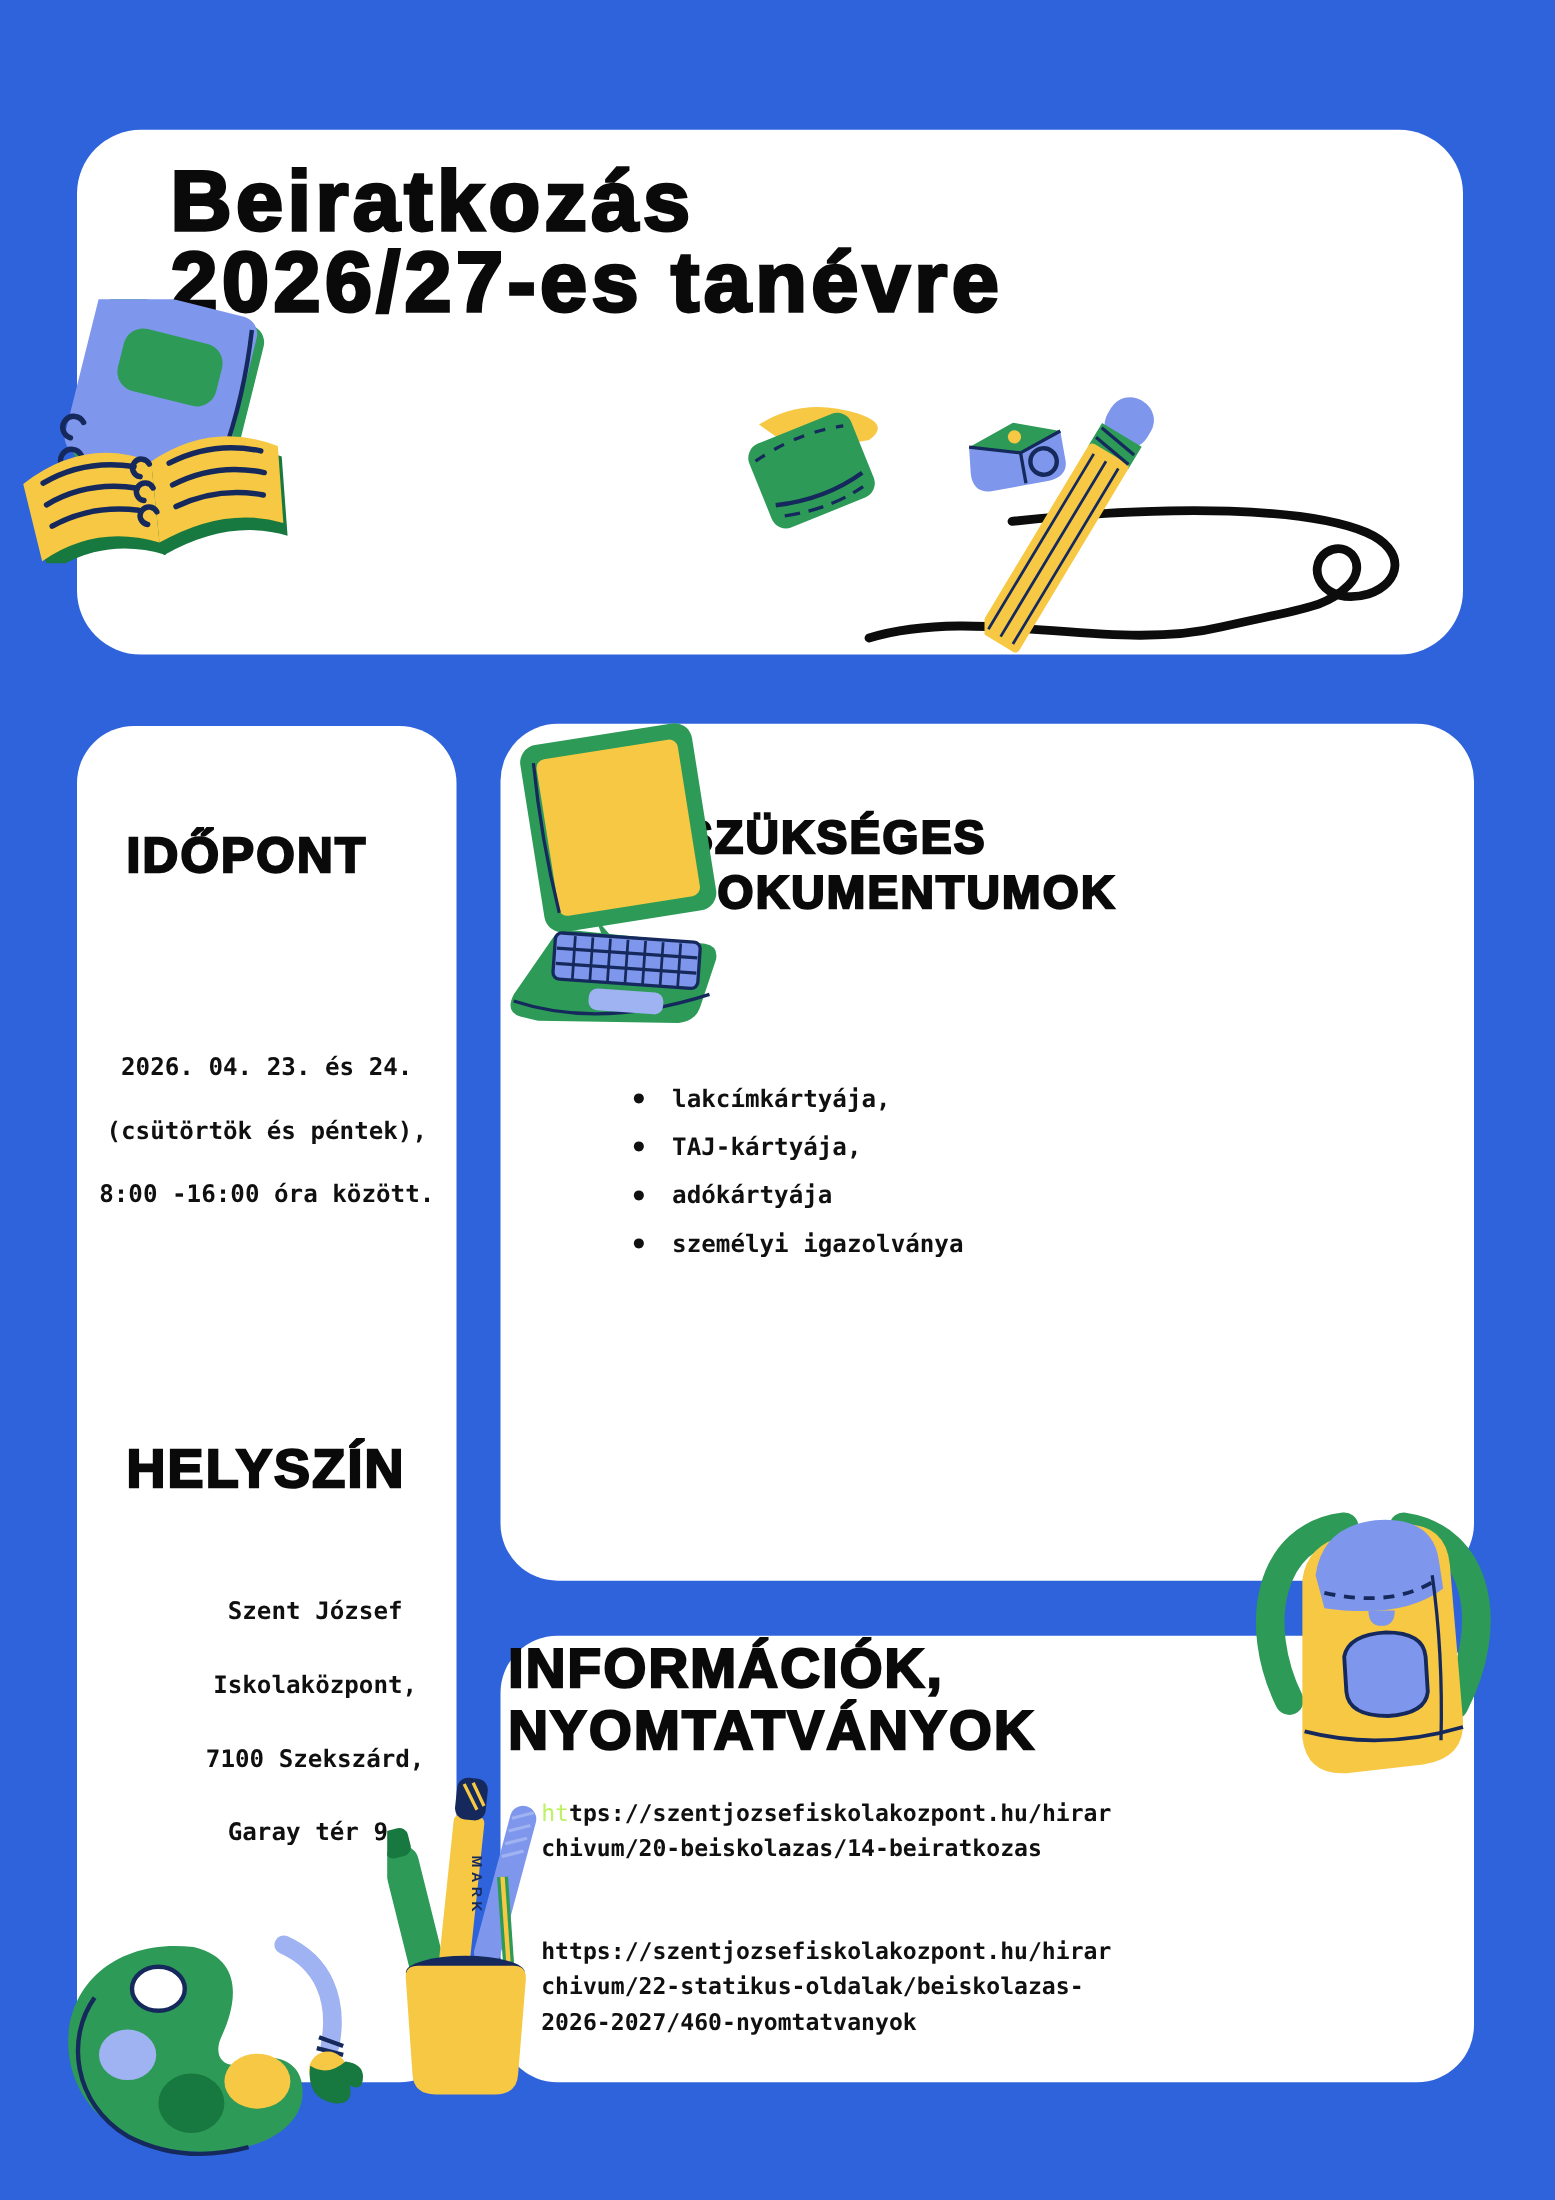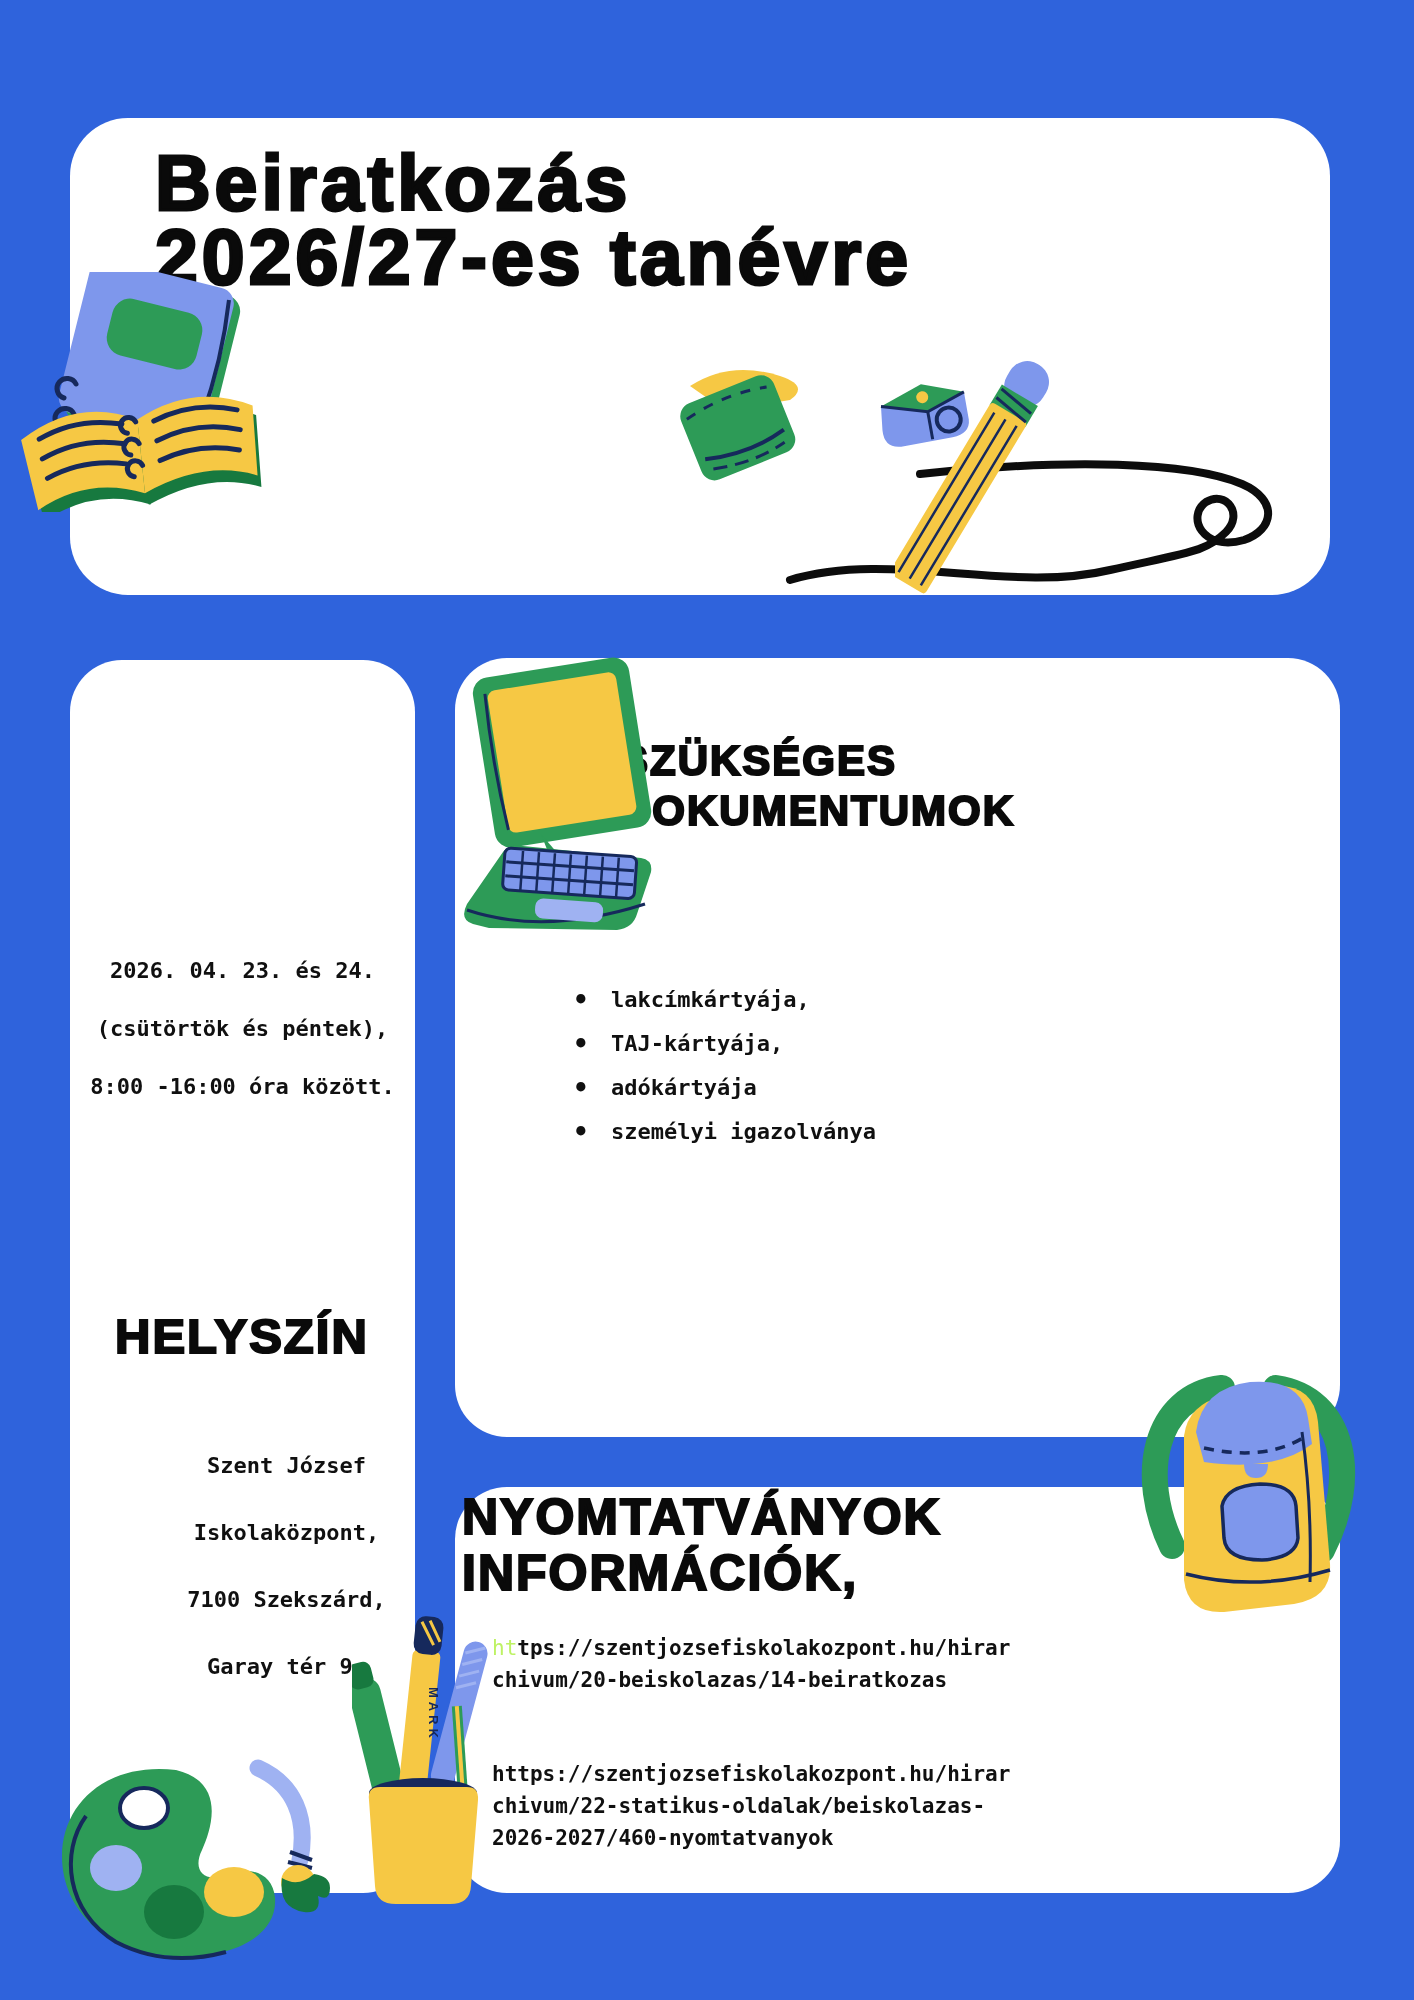--- a/index.html
+++ b/index.html
@@ -54,20 +54,21 @@
   <div class="card top"></div>
   <div class="card left"></div>
   <div class="card right"></div>
   <div class="card bottom"></div>
 
   <div class="title">
     <div>Beiratkozás</div>
     <div>2026/27-es tanévre</div>
   </div>
 
+  <div class="display idopont">IDŐPONT</div>
   <div class="mono dates">
     <div>2026. 04. 23. és 24.</div>
     <div>(csütörtök és péntek),</div>
     <div>8:00 -16:00 óra között.</div>
   </div>
   <div class="display helyszin">HELYSZÍN</div>
   <div class="mono address">
     <div>Szent József</div>
     <div>Iskolaközpont,</div>
     <div>7100 Szekszárd,</div>
@@ -79,22 +80,22 @@
     <div>DOKUMENTUMOK</div>
   </div>
   <ul class="mono docs-list">
     <li>lakcímkártyája,</li>
     <li>TAJ-kártyája,</li>
     <li>adókártyája</li>
     <li>személyi igazolványa</li>
   </ul>
 
   <div class="display info-heading">
+    <div>INFORMÁCIÓK,</div>
     <div>NYOMTATVÁNYOK</div>
-    <div>INFORMÁCIÓK,</div>
   </div>
   <div class="mono url u1">
     <div><span class="lite">ht</span><span>tps://szentjozsefiskolakozpont.hu/hirar</span></div>
     <div>chivum/20-beiskolazas/14-beiratkozas</div>
   </div>
   <div class="mono url u2">
     <div>https://szentjozsefiskolakozpont.hu/hirar</div>
     <div>chivum/22-statikus-oldalak/beiskolazas-</div>
     <div>2026-2027/460-nyomtatvanyok</div>
   </div>

